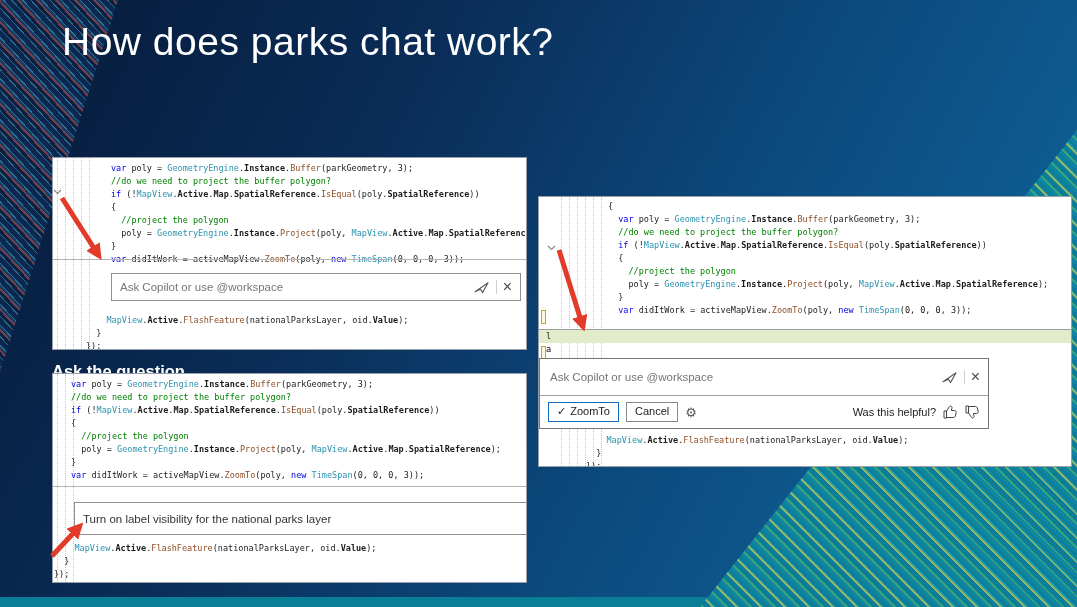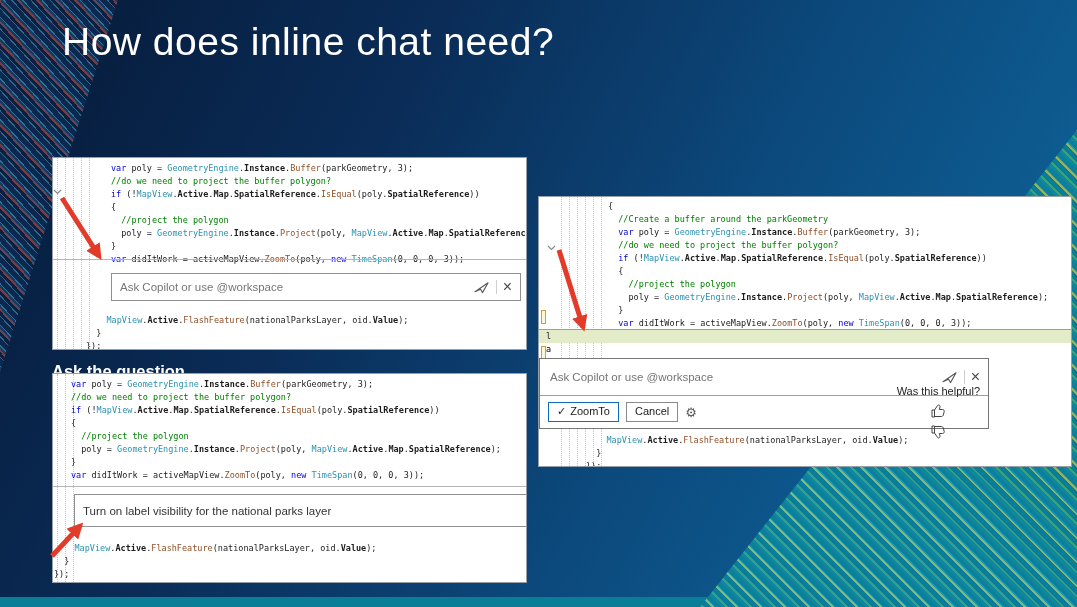--- a/index.html
+++ b/index.html
@@ -28,33 +28,33 @@
   .vdiv{width:1px;height:14px;background:#cfcfcf;}
   .xicon{font-size:16px;color:#4a4a4a;line-height:1;cursor:default;}
   .diffrow{position:absolute;left:0;right:0;height:13px;background:#e3ecc9;border-top:1px solid #9e9e9e;}
   .ymark{position:absolute;width:5px;height:14px;border:1px solid #c9a227;box-sizing:border-box;background:#fdf6d8;}
   .widget{position:absolute;border:1px solid #767676;box-sizing:border-box;background:#fff;}
   .wrow1{display:flex;align-items:center;height:37px;padding:0 8px;gap:6px;border-bottom:1px solid #9e9e9e;box-sizing:border-box;}
   .wrow2{display:flex;align-items:center;height:32px;padding:0 8px;gap:7px;}
   .btn{font-size:11px;color:#1b1b1b;background:#fff;border:1px solid #8a8a8a;padding:2px 8px;display:inline-flex;align-items:center;gap:4px;line-height:1.2;}
   .btn-accept{border:1px solid #0f6cbd;}
   .gear{font-size:13px;color:#5a5a5a;line-height:1;}
-  .helpful{margin-left:auto;font-size:11px;color:#222;display:flex;align-items:center;gap:7px;flex-direction:column;}
+  .helpful{margin-left:auto;font-size:11px;color:#222;display:flex;align-items:center;gap:7px;}
   .arrow{position:absolute;z-index:5;}
 </style>
 </head>
 <body>
 
 <div class="slide">
 
   <div class="tex tex-tl"></div>
   <div class="bottom-band"></div>
   <div class="tex tex-br"></div>
 
-  <div class="title">How does inline chat need?</div>
+  <div class="title">How does parks chat work?</div>
 
   <div class="h2" style="left:52px;top:362px;">Ask the question</div>
 
   <div class="panel" style="left:52px;top:157px;width:475px;height:193px;">
     <div class="guides">
       <i style="left:4px"></i>
         <i style="left:12px"></i>
         <i style="left:20px"></i>
         <i style="left:28px"></i>
         <i style="left:36px"></i>
@@ -98,21 +98,21 @@
         <div class="cl"><span class="tk-k">var </span><span class="tk-p">poly = </span><span class="tk-t">GeometryEngine</span><span class="tk-p">.</span><span class="tk-b">Instance</span><span class="tk-p">.</span><span class="tk-m">Buffer</span><span class="tk-p">(parkGeometry, 3);</span></div>
         <div class="cl"><span class="tk-c">//do we need to project the buffer polygon?</span></div>
         <div class="cl"><span class="tk-k">if </span><span class="tk-p">(!</span><span class="tk-t">MapView</span><span class="tk-p">.</span><span class="tk-b">Active</span><span class="tk-p">.</span><span class="tk-b">Map</span><span class="tk-p">.</span><span class="tk-b">SpatialReference</span><span class="tk-p">.</span><span class="tk-m">IsEqual</span><span class="tk-p">(poly.</span><span class="tk-b">SpatialReference</span><span class="tk-p">))</span></div>
         <div class="cl"><span class="tk-p">{</span></div>
         <div class="cl"><span class="tk-c">  //project the polygon</span></div>
         <div class="cl"><span class="tk-p">  poly = </span><span class="tk-t">GeometryEngine</span><span class="tk-p">.</span><span class="tk-b">Instance</span><span class="tk-p">.</span><span class="tk-m">Project</span><span class="tk-p">(poly, </span><span class="tk-t">MapView</span><span class="tk-p">.</span><span class="tk-b">Active</span><span class="tk-p">.</span><span class="tk-b">Map</span><span class="tk-p">.</span><span class="tk-b">SpatialReference</span><span class="tk-p">);</span></div>
         <div class="cl"><span class="tk-p">}</span></div>
         <div class="cl"><span class="tk-k">var </span><span class="tk-p">didItWork = activeMapView.</span><span class="tk-m">ZoomTo</span><span class="tk-p">(poly, </span><span class="tk-k">new </span><span class="tk-t">TimeSpan</span><span class="tk-p">(0, 0, 0, 3));</span></div>
       </div>
     <div class="sep" style="top:112px;"></div>
-    <div class="chatbox" style="left:21px;top:120px;width:507px;height:33px;">
+    <div class="chatbox" style="left:21px;top:128px;width:507px;height:33px;">
       <input value="Turn on label visibility for the national parks layer" style="">
       <svg width="16" height="14" viewBox="0 0 17 15">
           <path d="M1 12.5 L15 3 L9 13.5 L7 9.8 Z" fill="none" stroke="#5a5a5a" stroke-width="1.2" stroke-linejoin="round"></path>
         </svg>
       <span class="vdiv"></span>
       <span class="xicon">×</span>
     </div>
     <div class="code" style="left:1px;top:168px;">
         <div class="cl"><span class="tk-p">    </span><span class="tk-t">MapView</span><span class="tk-p">.</span><span class="tk-b">Active</span><span class="tk-p">.</span><span class="tk-m">FlashFeature</span><span class="tk-p">(nationalParksLayer, oid.</span><span class="tk-b">Value</span><span class="tk-p">);</span></div>
         <div class="cl"><span class="tk-p">  }</span></div>
@@ -129,21 +129,20 @@
         <i style="left:54px"></i>
         <i style="left:62px"></i>
     </div>
     <svg class="chev" style="left:8px;top:48px;" viewBox="0 0 9 6">
         <polyline points="1,1 4.5,4.5 8,1" fill="none" stroke="#8a8a8a" stroke-width="1.2"></polyline>
       </svg>
     <div class="ymark" style="left:2px;top:113px;"></div>
     <div class="ymark" style="left:2px;top:149px;"></div>
     <div class="code" style="left:69px;top:3px;">
         <div class="cl"><span class="tk-p">{</span></div>
-        <div class="cl"><span class="tk-c">  //Create a buffer around the parkGeometry</span></div>
         <div class="cl"><span class="tk-p">  </span><span class="tk-k">var </span><span class="tk-p">poly = </span><span class="tk-t">GeometryEngine</span><span class="tk-p">.</span><span class="tk-b">Instance</span><span class="tk-p">.</span><span class="tk-m">Buffer</span><span class="tk-p">(parkGeometry, 3);</span></div>
         <div class="cl"><span class="tk-c">  //do we need to project the buffer polygon?</span></div>
         <div class="cl"><span class="tk-p">  </span><span class="tk-k">if </span><span class="tk-p">(!</span><span class="tk-t">MapView</span><span class="tk-p">.</span><span class="tk-b">Active</span><span class="tk-p">.</span><span class="tk-b">Map</span><span class="tk-p">.</span><span class="tk-b">SpatialReference</span><span class="tk-p">.</span><span class="tk-m">IsEqual</span><span class="tk-p">(poly.</span><span class="tk-b">SpatialReference</span><span class="tk-p">))</span></div>
         <div class="cl"><span class="tk-p">  {</span></div>
         <div class="cl"><span class="tk-c">    //project the polygon</span></div>
         <div class="cl"><span class="tk-p">    poly = </span><span class="tk-t">GeometryEngine</span><span class="tk-p">.</span><span class="tk-b">Instance</span><span class="tk-p">.</span><span class="tk-m">Project</span><span class="tk-p">(poly, </span><span class="tk-t">MapView</span><span class="tk-p">.</span><span class="tk-b">Active</span><span class="tk-p">.</span><span class="tk-b">Map</span><span class="tk-p">.</span><span class="tk-b">SpatialReference</span><span class="tk-p">);</span></div>
         <div class="cl"><span class="tk-p">  }</span></div>
         <div class="cl"><span class="tk-p">  </span><span class="tk-k">var </span><span class="tk-p">didItWork = activeMapView.</span><span class="tk-m">ZoomTo</span><span class="tk-p">(poly, </span><span class="tk-k">new </span><span class="tk-t">TimeSpan</span><span class="tk-p">(0, 0, 0, 3));</span></div>
       </div>
     <div class="diffrow" style="top:132px;">

